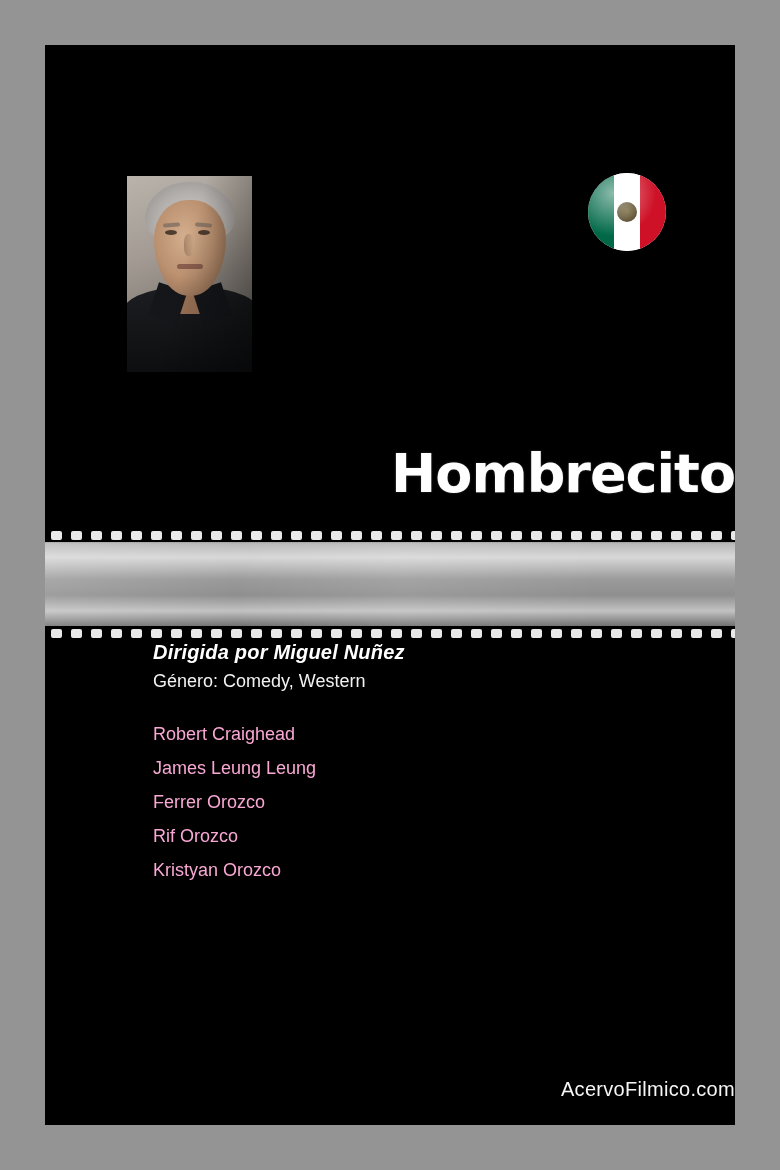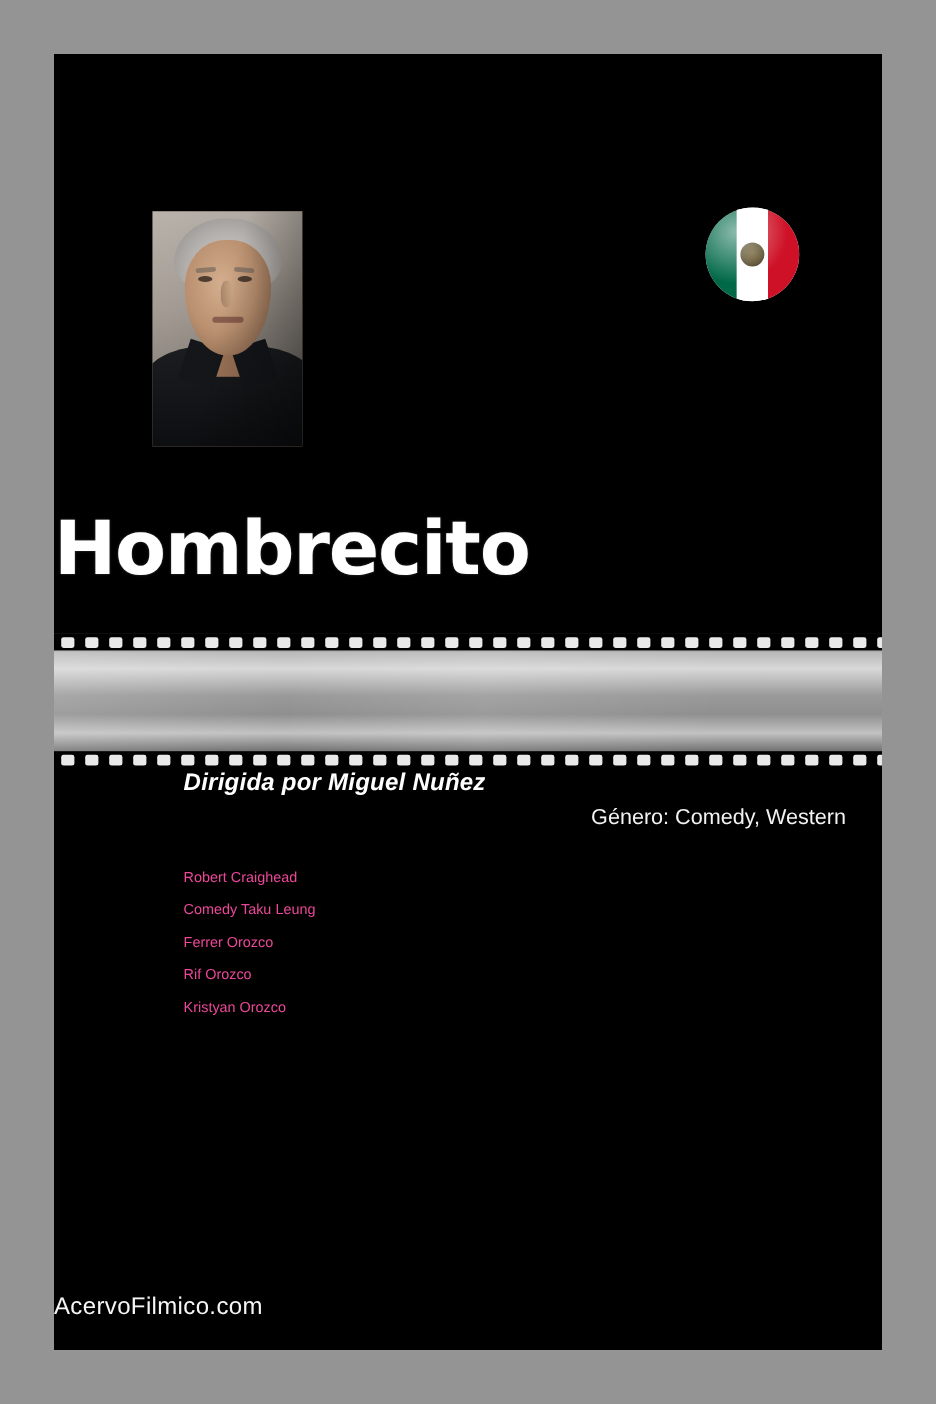--- a/index.html
+++ b/index.html
@@ -158,27 +158,27 @@
   .flag-gloss {
     position: absolute; inset: 0;
     background: radial-gradient(circle at 32% 26%, rgba(255,255,255,.55) 0%, rgba(255,255,255,0) 55%);
     border-radius: 50%;
   }
 
   
   .title {
     position: absolute;
     left: 0;
-    top: 381px;
-    width: 690px;
-    text-align: left;
+    top: 402px;
+    width: 690px;
+    text-align: right;
     color: #ffffff;
     font-family: "DejaVu Sans", sans-serif;
     font-weight: bold;
-    font-size: 62px;
+    font-size: 54px;
     letter-spacing: -1px;
     line-height: 1;
     text-shadow: 0 0 2px rgba(255,255,255,.25);
   }
 
   
   .filmstrip {
     position: absolute;
     left: 0;
     top: 483px;
@@ -242,40 +242,39 @@
     font-weight: bold;
     font-style: italic;
     font-size: 20px;
     letter-spacing: .2px;
   }
   .genre {
     margin: 7px 0 0 108px;
     font-size: 18px;
     font-weight: normal;
     color: #f2f2f2;
-    text-align: right;
   }
   .cast {
     margin: 32px 0 0 108px;
     padding: 0;
     list-style: none;
   }
   .cast li {
-    font-size: 12px;
-    color: #ec4899;
+    font-size: 18px;
+    color: #f9a8d4;
     margin-bottom: 13px;
   }
 
   
   .footer {
     position: absolute;
     left: 0;
     bottom: 24px;
     width: 690px;
-    text-align: left;
+    text-align: right;
     color: #ffffff;
     font-size: 20px;
     letter-spacing: .3px;
     opacity: .96;
   }
 </style>
 </head>
 <body>
 
 <div class="page">
@@ -390,21 +389,21 @@
           <div class="perf"></div>
           <div class="perf"></div>
       </div>
     </div>
 
     <div class="credits">
       <p class="director">Dirigida por Miguel Nuñez</p>
       <p class="genre">Género:  Comedy, Western</p>
       <ul class="cast">
         <li>Robert Craighead</li>
-        <li>Comedy Taku Leung</li>
+        <li>James Leung Leung</li>
         <li>Ferrer Orozco</li>
         <li>Rif Orozco</li>
         <li>Kristyan Orozco</li>
       </ul>
     </div>
 
     <div class="footer">AcervoFilmico.com</div>
   </div>
 </div>
 

